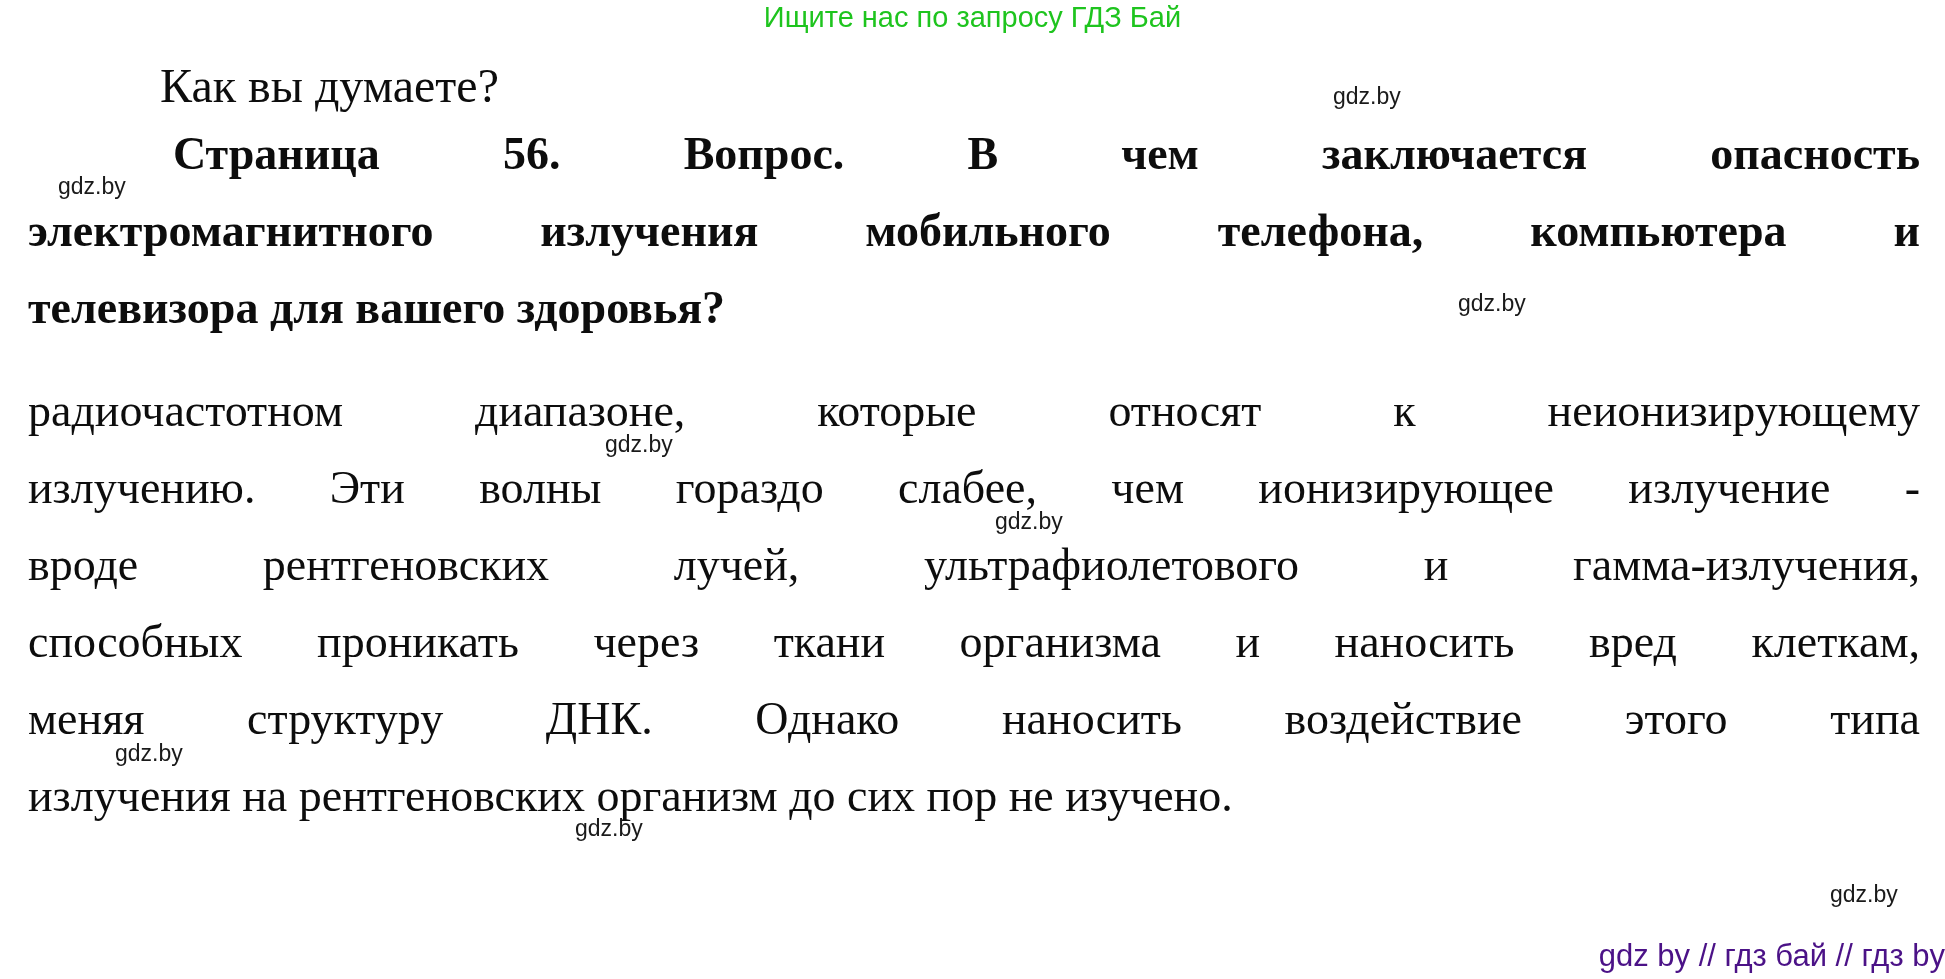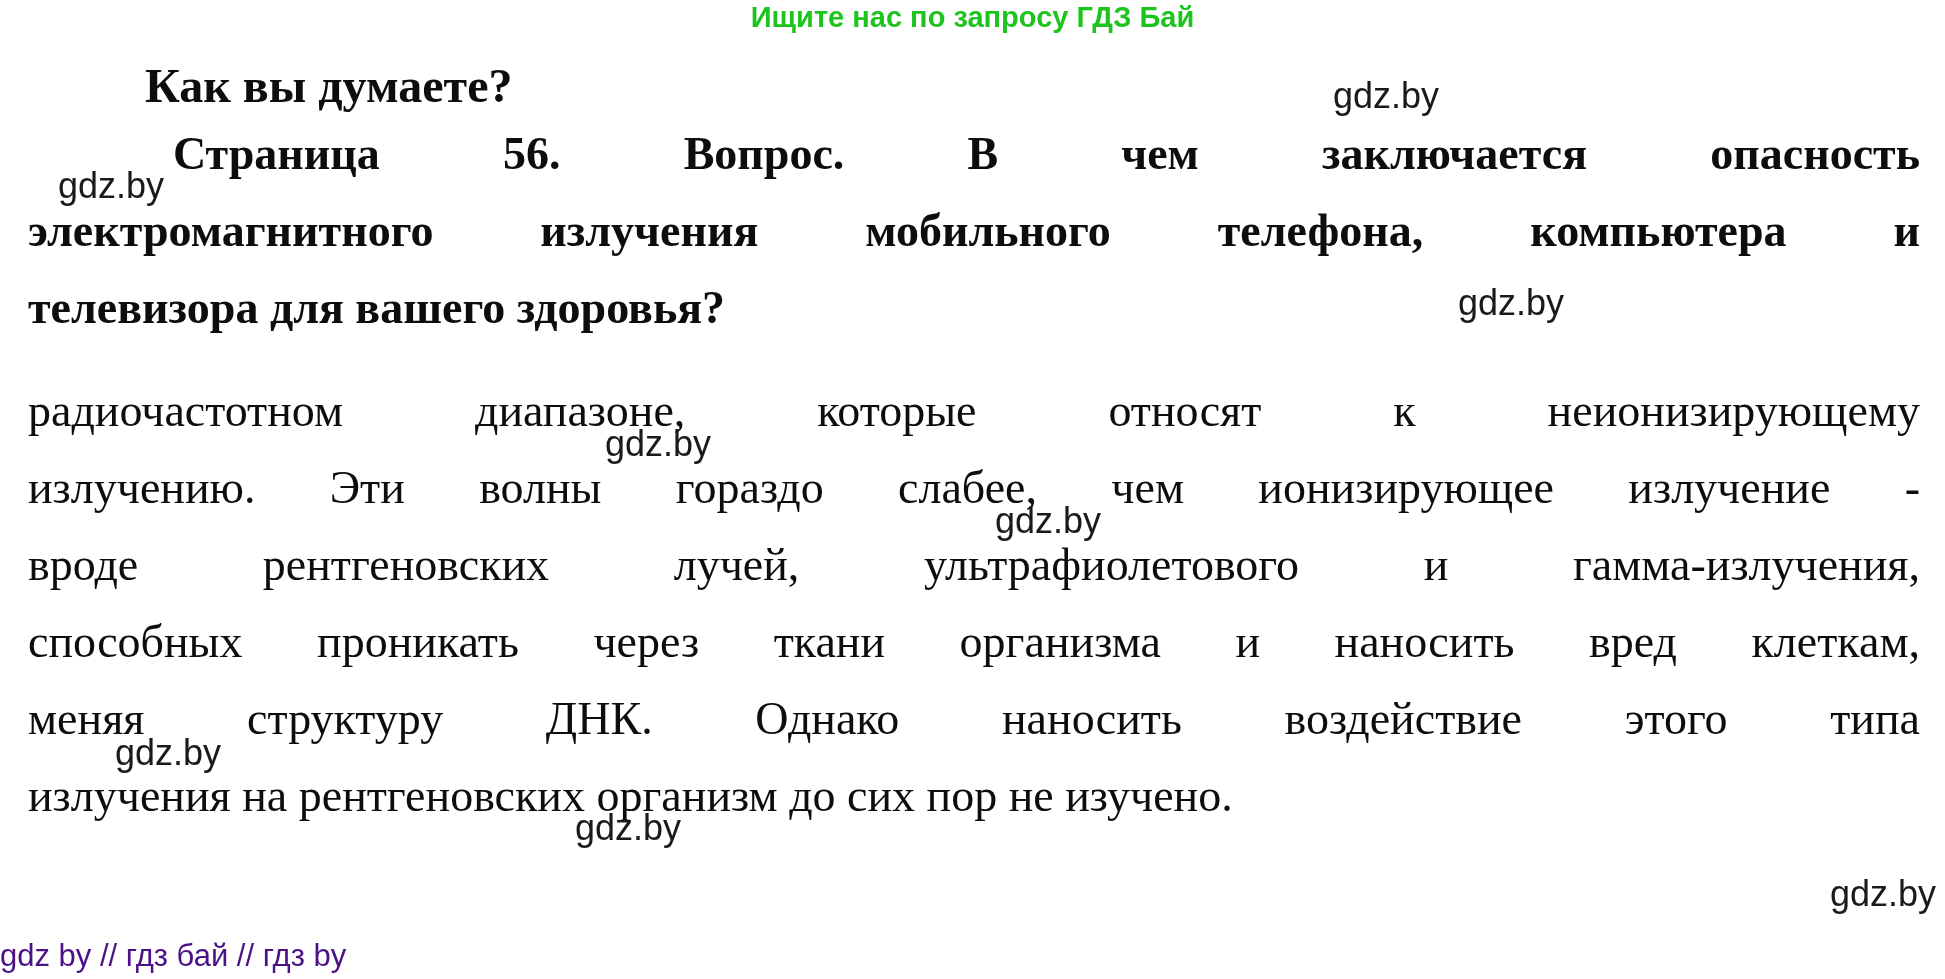--- a/index.html
+++ b/index.html
@@ -12,26 +12,25 @@
     font-family:"Liberation Serif", serif;
     color:#0d0d0d;
   }
   
   .banner{
     position:absolute; top:0; left:0; width:100%;
     text-align:center;
     font-family:"Liberation Sans", sans-serif;
     font-size:29px; line-height:34px;
     color:#1ec41e;
-    font-weight:bold;
   }
   
   .heading{
-    position:absolute; top:57px; left:145px;
-    font-size:48px; font-weight:bold;
+    position:absolute; top:57px; left:160px;
+    font-size:48px; font-weight:normal;
     line-height:58px;
     white-space:nowrap;
   }
   
   .textblock{
     position:absolute; left:28px; width:1892px;
   }
   .q-block{ top:115px; }
   .a-block{ top:372px; }
   .line{
@@ -41,37 +40,37 @@
     text-align-last:justify;
     white-space:normal;
   }
   .q-block .line{ font-weight:bold; }
   .line.first{ text-indent:145px; }
   .line.last{ text-align-last:left; }
   
   .wm{
     position:absolute;
     font-family:"Liberation Sans", sans-serif;
-    font-size:36px; line-height:32px;
+    font-size:23px; line-height:32px;
     color:#1a1a1a;
     white-space:nowrap;
     text-align:center;
   }
   .wm-1{ left:1333px; top:80px; }
   .wm-2{ left:58px;   top:170px; }
   .wm-3{ left:1458px; top:287px; }
   .wm-4{ left:605px;  top:428px; }
   .wm-5{ left:995px;  top:505px; }
   .wm-6{ left:115px;  top:737px; }
   .wm-7{ left:575px;  top:812px; }
   .wm-8{ left:1830px; top:878px; }
   
   .footer{
     position:absolute; top:936px; left:0; width:100%;
-    text-align:left;
+    text-align:right;
     font-family:"Liberation Sans", sans-serif;
     font-size:31px; line-height:40px;
     color:#4b1287;
   }
 </style>
 </head>
 <body>
 
 <div id="page">
 

